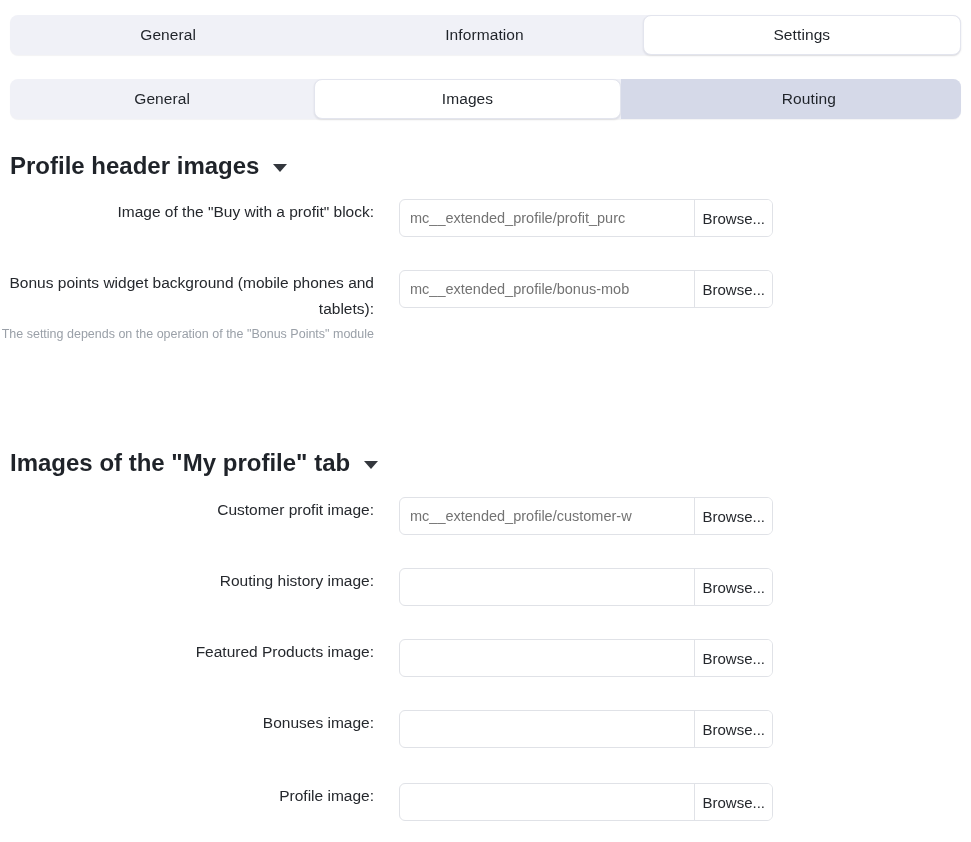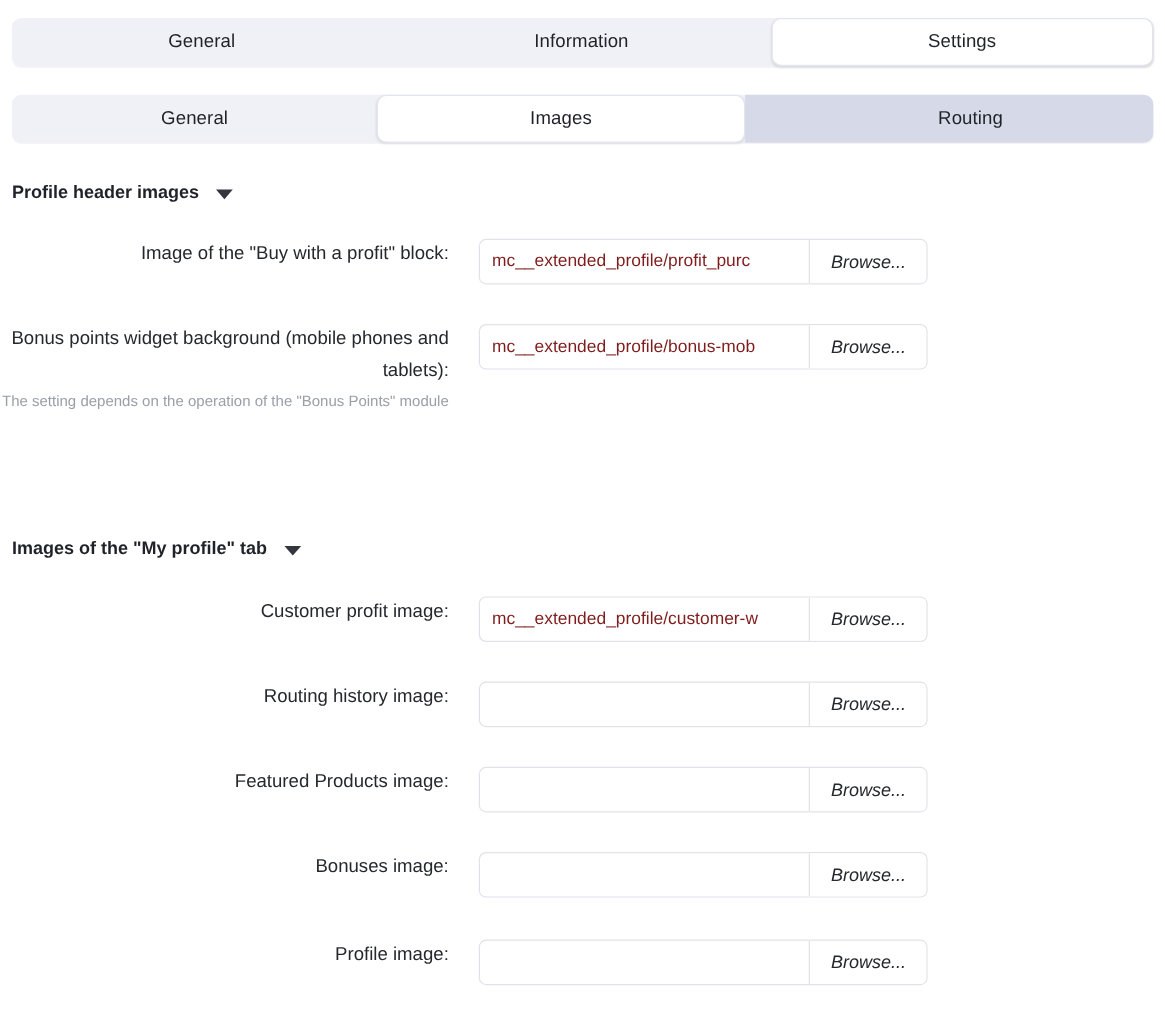--- a/index.html
+++ b/index.html
@@ -56,21 +56,21 @@
   }
   .tabbar .tab:last-child.hover { border-radius: 0 8px 8px 0; }
 
   
   .section-heading {
     position: absolute;
     left: 10px;
     display: flex;
     align-items: center;
     gap: 14px;
-    font-size: 15px;
+    font-size: 24px;
     font-weight: bold;
     color: #1f2329;
     white-space: nowrap;
   }
   .section-heading .caret {
     display: inline-block;
     width: 0;
     height: 0;
     border-left: 7px solid transparent;
     border-right: 7px solid transparent;
@@ -118,36 +118,35 @@
     box-sizing: border-box;
     overflow: hidden;
   }
   .input-group .text-input {
     flex: 1 1 auto;
     border: none;
     outline: none;
     background: transparent;
     font-family: "Liberation Sans", sans-serif;
     font-size: 14.5px;
-    color: #7f1d1d;
+    color: #737373;
     padding: 0 10px;
     min-width: 0;
   }
   .input-group .browse-btn {
     flex: 0 0 auto;
     border: none;
     border-left: 1px solid #e0e2e7;
     background: #ffffff;
     font-family: "Liberation Sans", sans-serif;
     font-size: 15px;
     color: #25282d;
-    padding: 0 17px;
+    padding: 0 7px;
     cursor: pointer;
     white-space: nowrap;
-    font-style: italic;
   }
 </style>
 </head>
 <body>
 
 <div class="tabbar row1">
   <div class="tab">
     <span>General</span>
   </div>
   <div class="tab">

